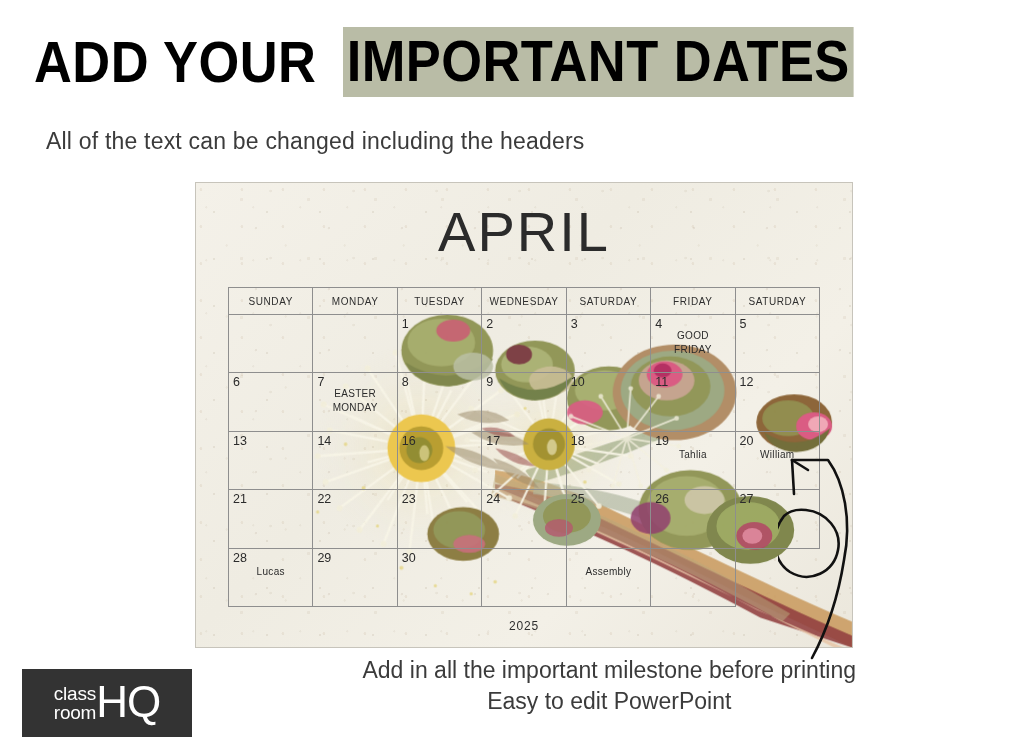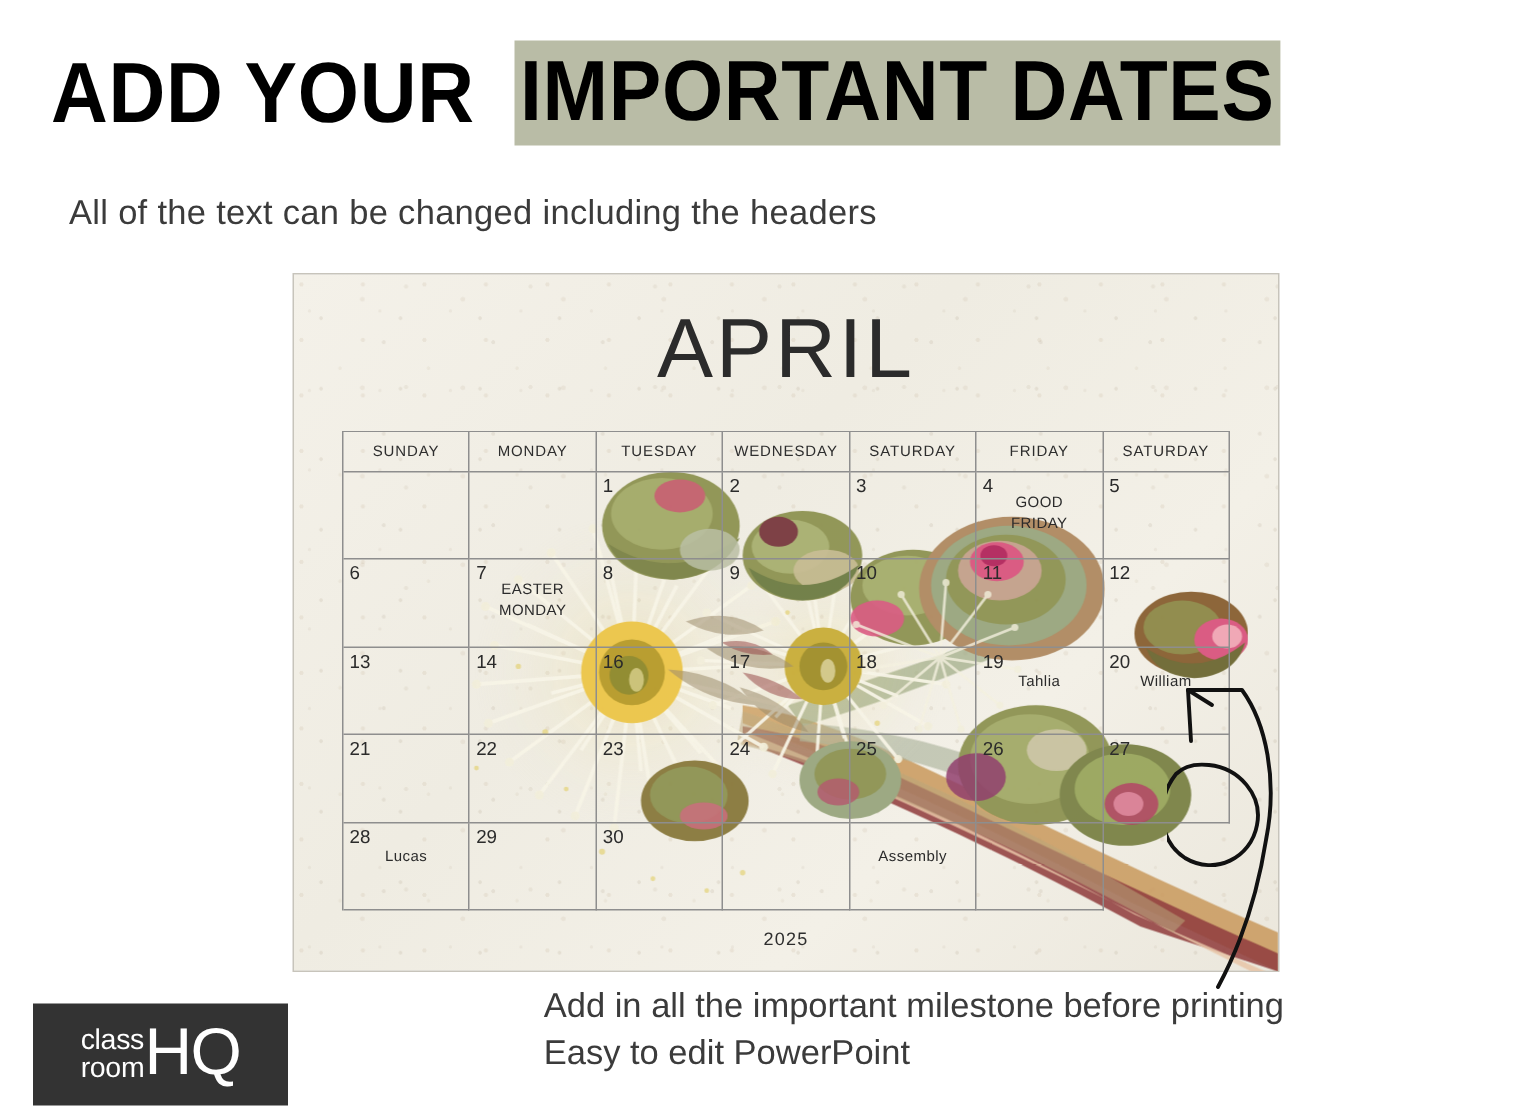--- a/index.html
+++ b/index.html
@@ -157,21 +157,21 @@
     width: 130px;
     height: 215px;
     pointer-events: none;
   }
 
   
   .footer-text {
     position: absolute;
     right: 168px;
     top: 655px;
-    text-align: left;
+    text-align: center;
     font-size: 23px;
     font-weight: 300;
     color: #3b3b3b;
     line-height: 31px;
     font-family: "Liberation Sans", sans-serif;
   }
 
   
   .logo {
     position: absolute;

